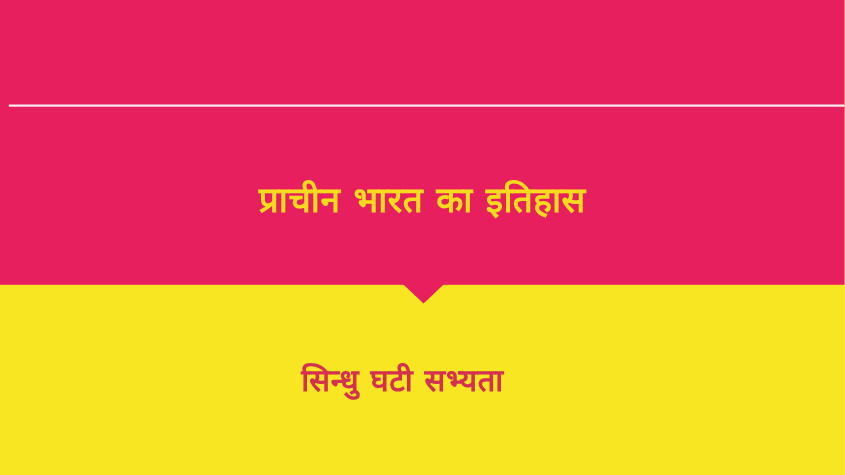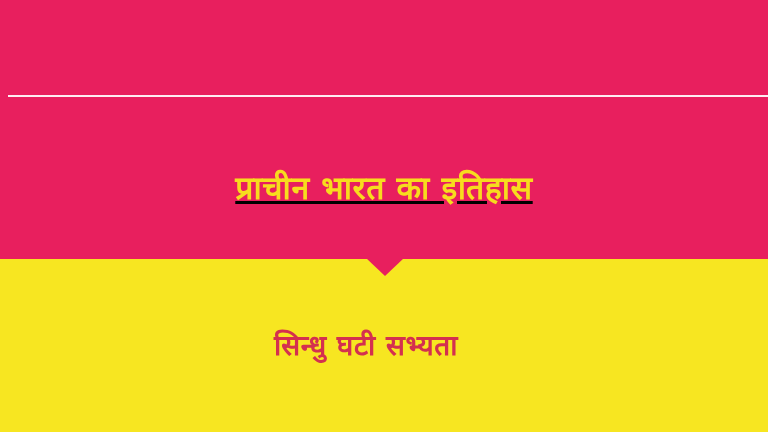--- a/index.html
+++ b/index.html
@@ -61,23 +61,22 @@
   }
 
   
   .subtitle-row {
     position: absolute;
     left: 0;
     top: 152px;
     width: 768px;
     height: 56px;
     display: flex;
-    align-items: flex-end;
+    align-items: center;
     justify-content: center;
-    text-decoration: underline;
   }
 
   .subtitle-text {
     color: #F7DC1E;
     font-family: "DejaVu Serif", "Liberation Serif", serif;
     font-size: 32px;
     font-weight: bold;
     letter-spacing: 0.5px;
     white-space: nowrap;
   }

